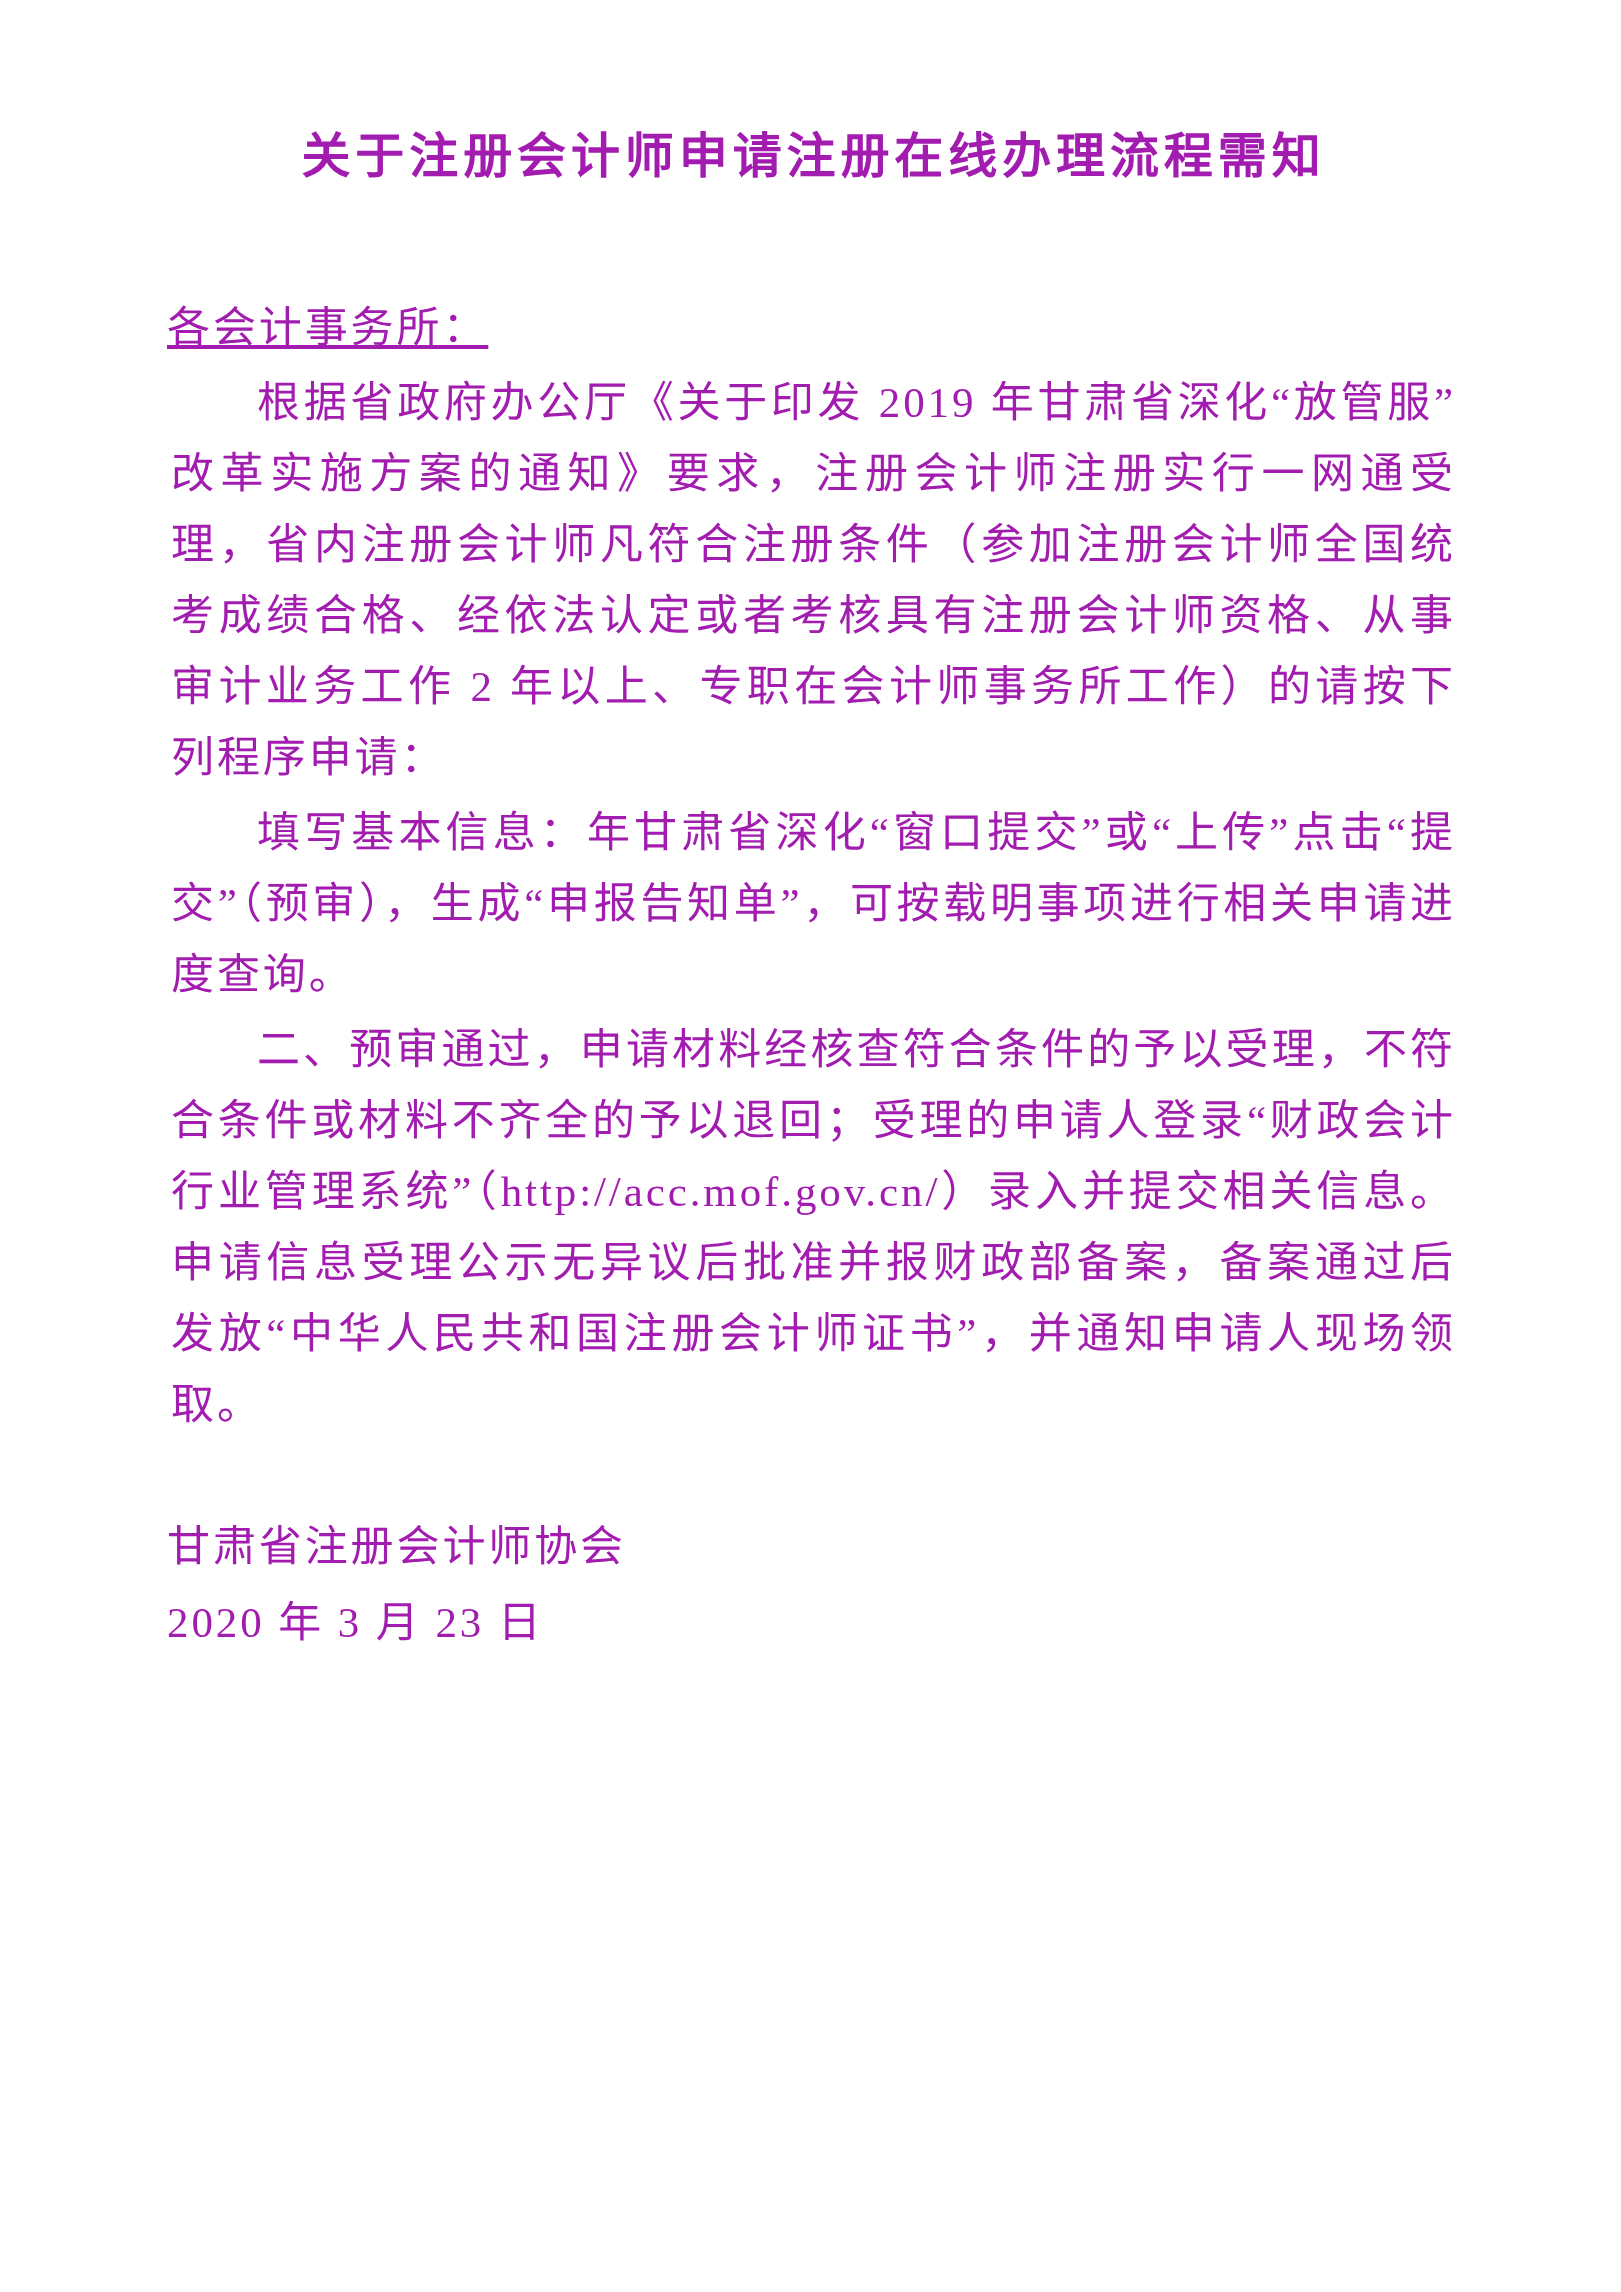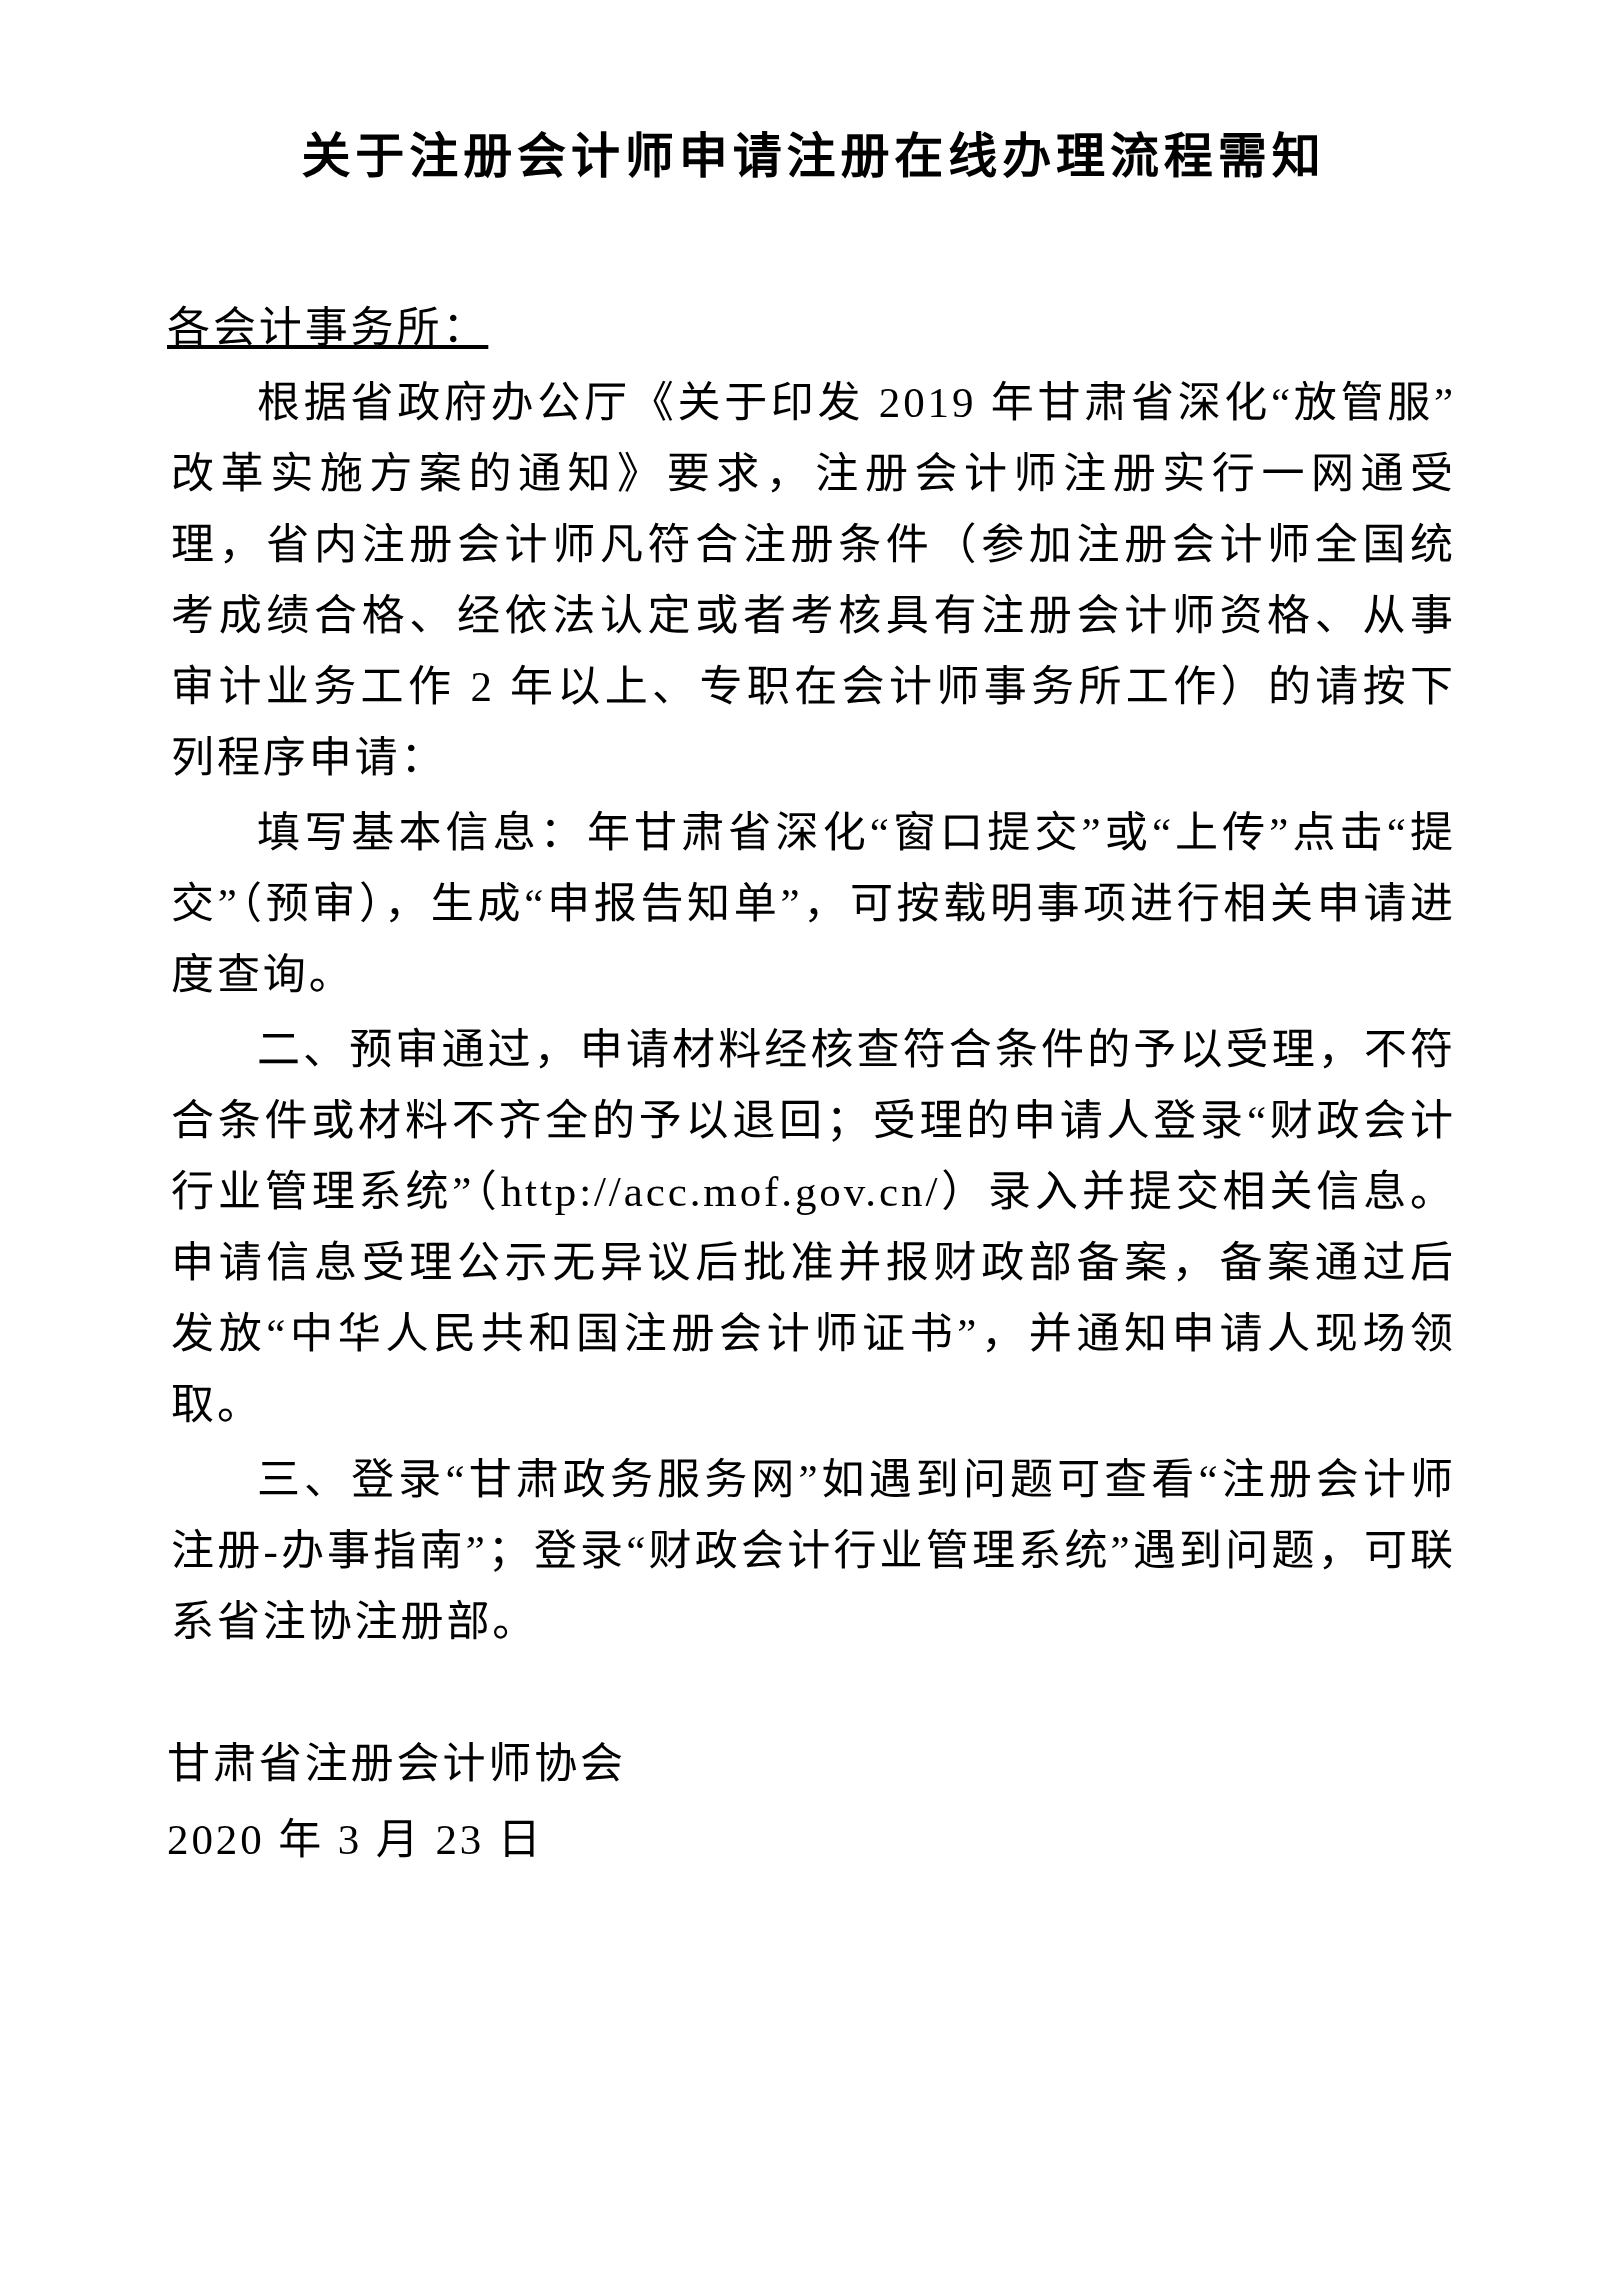--- a/index.html
+++ b/index.html
@@ -11,21 +11,21 @@
     width: 1621px;
     height: 2293px;
     overflow: hidden;
   }
   .page {
     box-sizing: border-box;
     width: 1621px;
     height: 2293px;
     padding: 98px 161px 0 167px;
     background: #ffffff;
-    color: #000000;
+    color: #a21caf;
     font-family: "Liberation Serif", "DejaVu Serif", serif;
     font-size: 43px;
     line-height: 71px;
     letter-spacing: 2.9px;
   }
   .title {
     margin: 19.6px 0 0 0;
     text-align: center;
     font-size: 49px;
     font-weight: bold;
@@ -59,20 +59,19 @@
 
 <div class="page">
   <h1 class="title">关于注册会计师申请注册在线办理流程需知</h1>
 
   <p class="salutation">各会计事务所：</p>
 
   <div id="body-paragraphs">
       <p class="para">根据省政府办公厅《关于印发 2019 年甘肃省深化“放管服”改革实施方案的通知》要求，注册会计师注册实行一网通受理，省内注册会计师凡符合注册条件（参加注册会计师全国统考成绩合格、经依法认定或者考核具有注册会计师资格、从事审计业务工作 2 年以上、专职在会计师事务所工作）的请按下列程序申请：</p>
       <p class="para">填写基本信息：年甘肃省深化“窗口提交”或“上传”点击“提交”（预审），生成“申报告知单”，可按载明事项进行相关申请进度查询。</p>
       <p class="para">二、预审通过，申请材料经核查符合条件的予以受理，不符合条件或材料不齐全的予以退回；受理的申请人登录“财政会计行业管理系统”（http://acc.mof.gov.cn/）录入并提交相关信息。申请信息受理公示无异议后批准并报财政部备案，备案通过后发放“中华人民共和国注册会计师证书”，并通知申请人现场领取。</p>
-      <p class="para">三、登录“甘肃政务服务网”如遇到问题可查看“注册会计师注册-办事指南”；登录“财政会计行业管理系统”遇到问题，可联系省注协注册部。</p>
     </div>
 
   <p class="signature">甘肃省注册会计师协会</p>
 
   <p class="date">2020 年 3 月 23 日</p>
 </div>
 
 
 </body></html>

